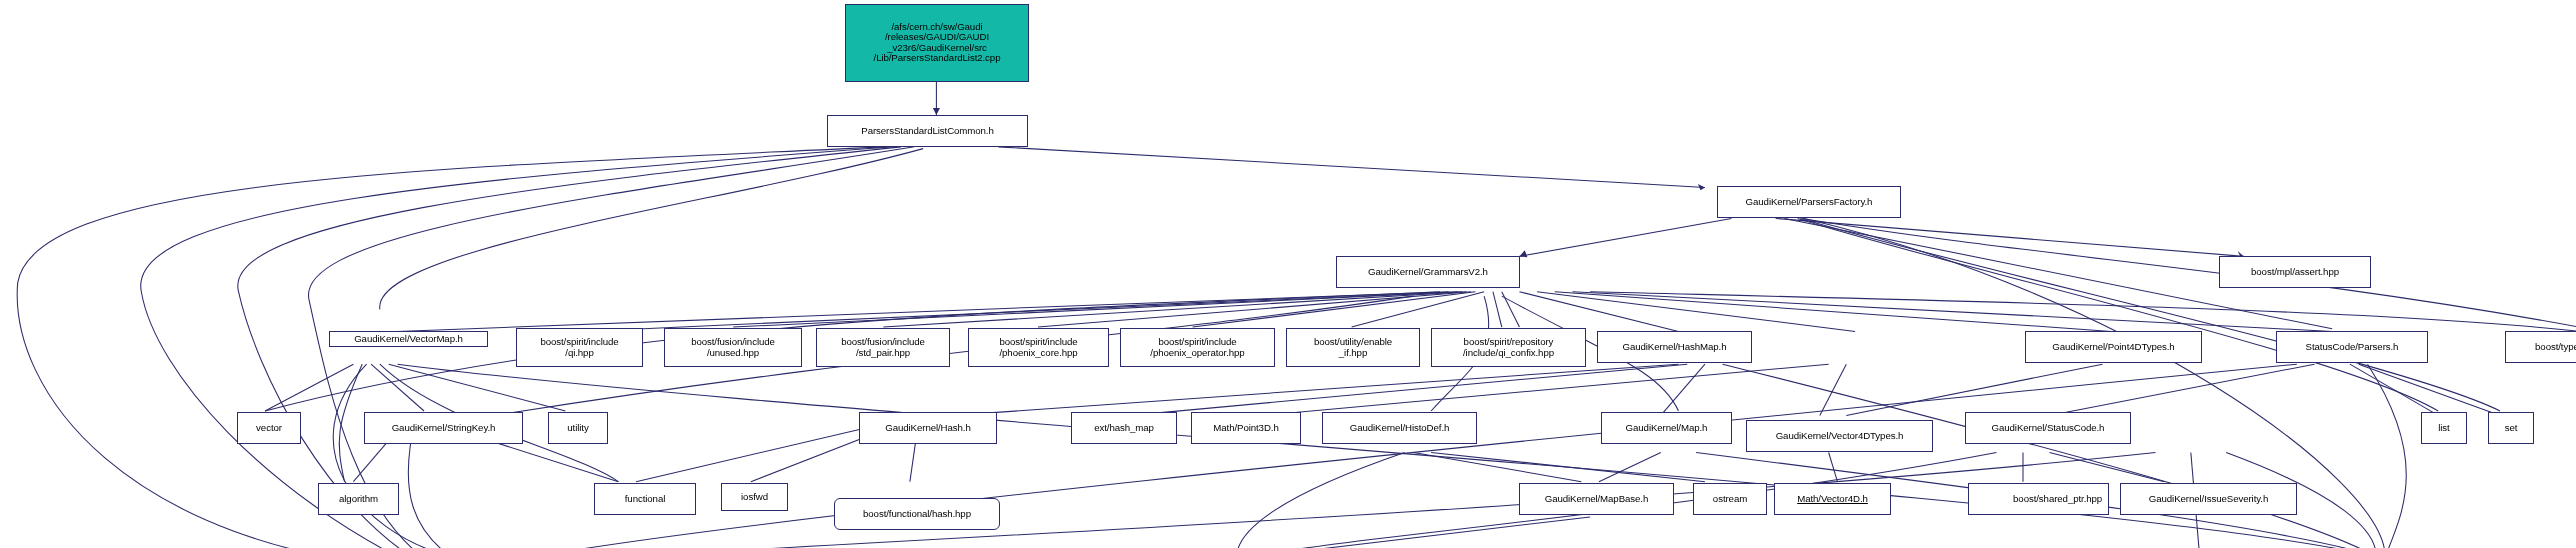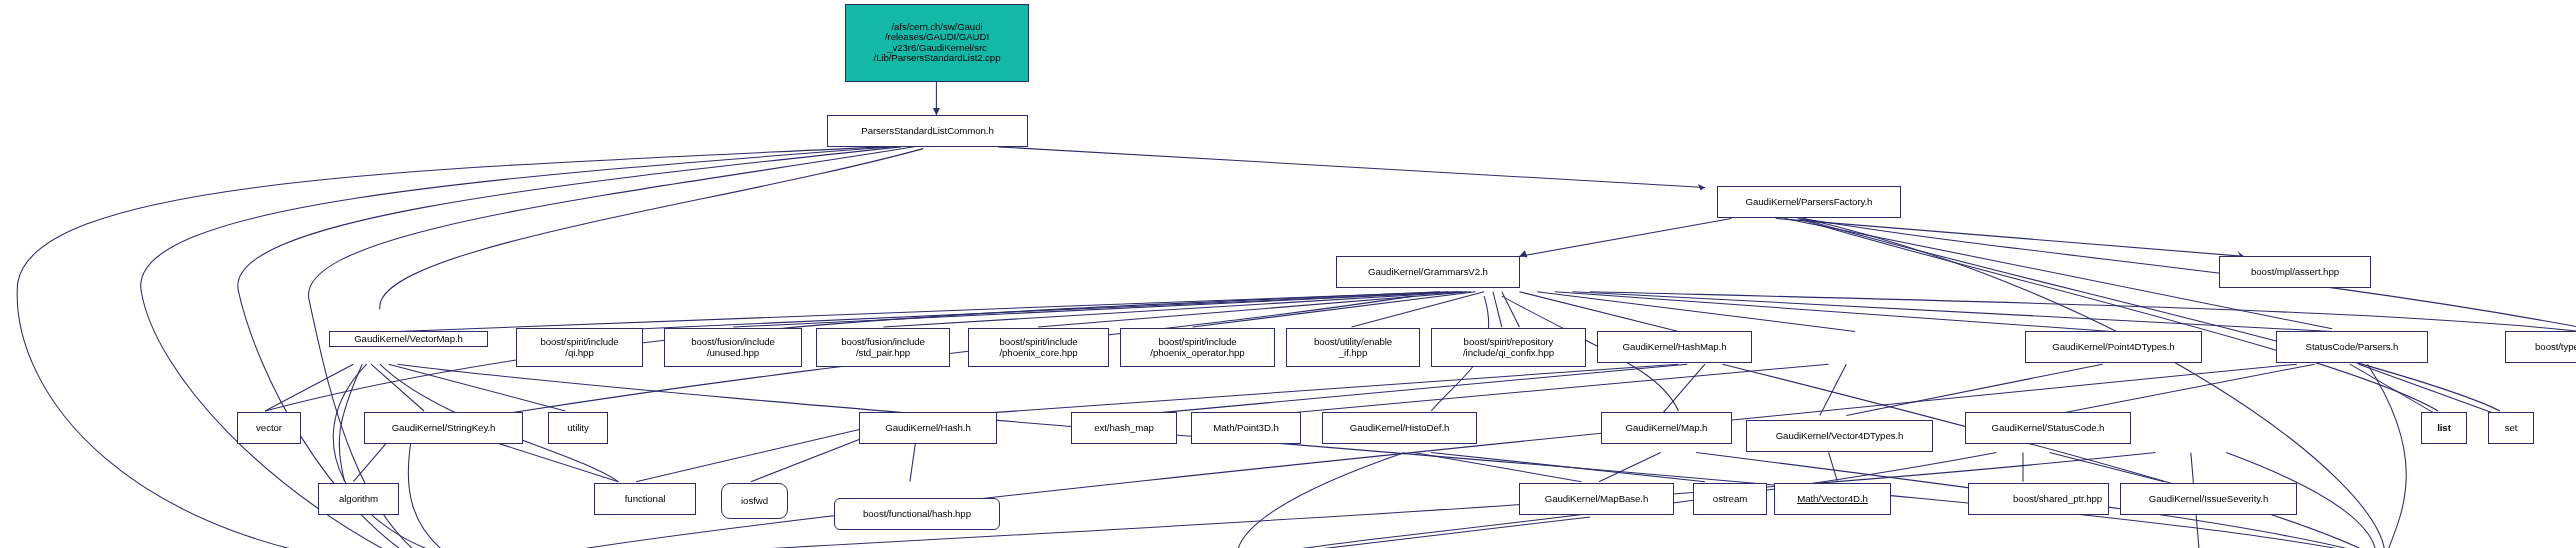--- a/index.html
+++ b/index.html
@@ -184,25 +184,25 @@
   <div class="node" style="left:237px; top:412px; width:64px; height:32px;">vector</div>
   <div class="node" style="left:364px; top:412px; width:159px; height:32px;">GaudiKernel/StringKey.h</div>
   <div class="node" style="left:548px; top:412px; width:60px; height:32px;">utility</div>
   <div class="node" style="left:859px; top:412px; width:138px; height:32px;">GaudiKernel/Hash.h</div>
   <div class="node" style="left:1071px; top:412px; width:106px; height:32px;">ext/hash_map</div>
   <div class="node" style="left:1191px; top:412px; width:110px; height:32px;">Math/Point3D.h</div>
   <div class="node" style="left:1322px; top:412px; width:155px; height:32px;">GaudiKernel/HistoDef.h</div>
   <div class="node" style="left:1601px; top:412px; width:131px; height:32px;">GaudiKernel/Map.h</div>
   <div class="node" style="left:1746px; top:412px; width:187px; height:32px;margin-top:8px;">GaudiKernel/Vector4DTypes.h</div>
   <div class="node" style="left:1965px; top:412px; width:166px; height:32px;">GaudiKernel/StatusCode.h</div>
-  <div class="node" style="left:2421px; top:412px; width:46px; height:32px;font-weight:bold;">list</div>
+  <div class="node" style="left:2421px; top:412px; width:46px; height:32px;">list</div>
   <div class="node" style="left:2488px; top:412px; width:46px; height:32px;">set</div>
   <div class="node" style="left:318px; top:483px; width:81px; height:32px;">algorithm</div>
   <div class="node" style="left:594px; top:483px; width:102px; height:32px;">functional</div>
-  <div class="node" style="left:721px; top:483px; width:67px; height:36px;border-radius:9px;">iosfwd</div>
+  <div class="node" style="left:721px; top:483px; width:67px; height:28px;">iosfwd</div>
   <div class="node" style="left:834px; top:498px; width:166px; height:32px;border-radius:6px;">boost/functional/hash.hpp</div>
   <div class="node" style="left:1519px; top:483px; width:155px; height:32px;">GaudiKernel/MapBase.h</div>
   <div class="node" style="left:1693px; top:483px; width:74px; height:32px;">ostream</div>
   <div class="node" style="left:1774px; top:483px; width:117px; height:32px;text-decoration:underline;">Math/Vector4D.h</div>
   <div class="node" style="left:1968px; top:483px; width:141px; height:32px;padding-left:40px;">boost/shared_ptr.hpp</div>
   <div class="node" style="left:2120px; top:483px; width:177px; height:32px;">GaudiKernel/IssueSeverity.h</div>
 
 </div>
 
 

